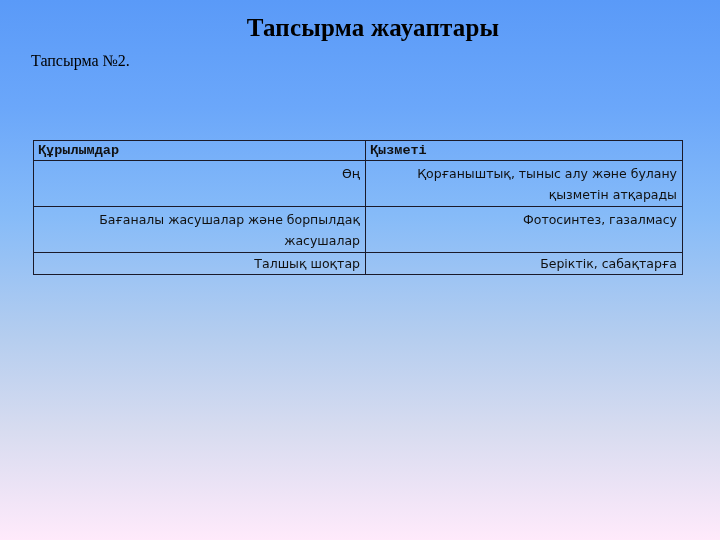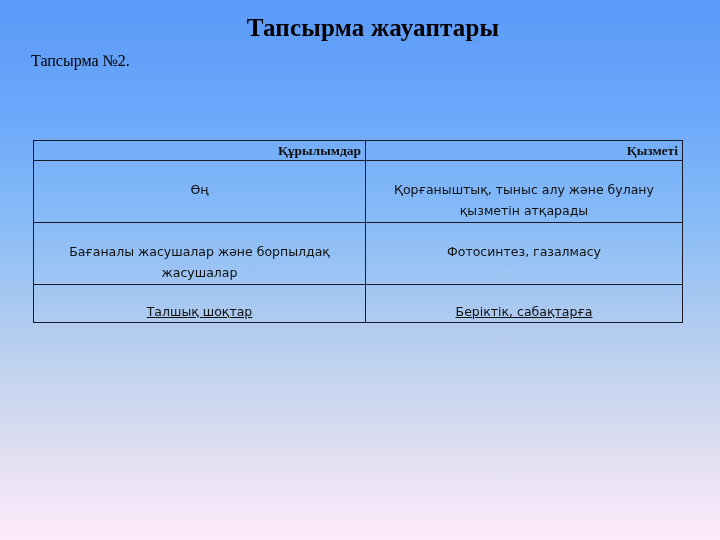--- a/index.html
+++ b/index.html
@@ -16,32 +16,32 @@
     .subtitle {
       position:absolute; left:31px; top:52px;
       font-family:"Liberation Serif", serif; font-size:16px; color:#000;
     }
     table.main {
       position:absolute; left:33px; top:140px; width:649px;
       border-collapse:collapse; table-layout:fixed;
     }
     table.main td, table.main th {
       border:1.3px solid #1a1a2a; vertical-align:top;
-      padding:18px 5px 0 5px; font-size:12.5px; line-height:21px; color:#111;
-      text-align:center; font-weight:normal;
+      padding:2px 5px 0 5px; font-size:12.5px; line-height:21px; color:#111;
+      text-align:right; font-weight:normal;
     }
     table.main th {
-      text-align:right; font-family:Liberation Serif, serif; font-weight:bold;
+      text-align:left; font-family:Liberation Mono, monospace; font-weight:bold;
       font-size:13.5px; height:17px; line-height:17px; padding:1px 4px;
     }
     col.c1 { width:332px; }
     col.c2 { width:317px; }
     tr.r1 td { height:43px; }
     tr.r2 td { height:43px;margin-top:11px; }
-    tr.r3 td { height:19px; line-height:18px;text-decoration:underline; }
+    tr.r3 td { height:19px; line-height:18px; }
     tr.r4 td { height:38px; }
     tr.r5 td { height:43px; }
   </style>
 </head>
 <body>
 
 <div class="title">Тапсырма жауаптары</div>
 <div class="subtitle">Тапсырма №2.</div>
 
 <table class="main">

